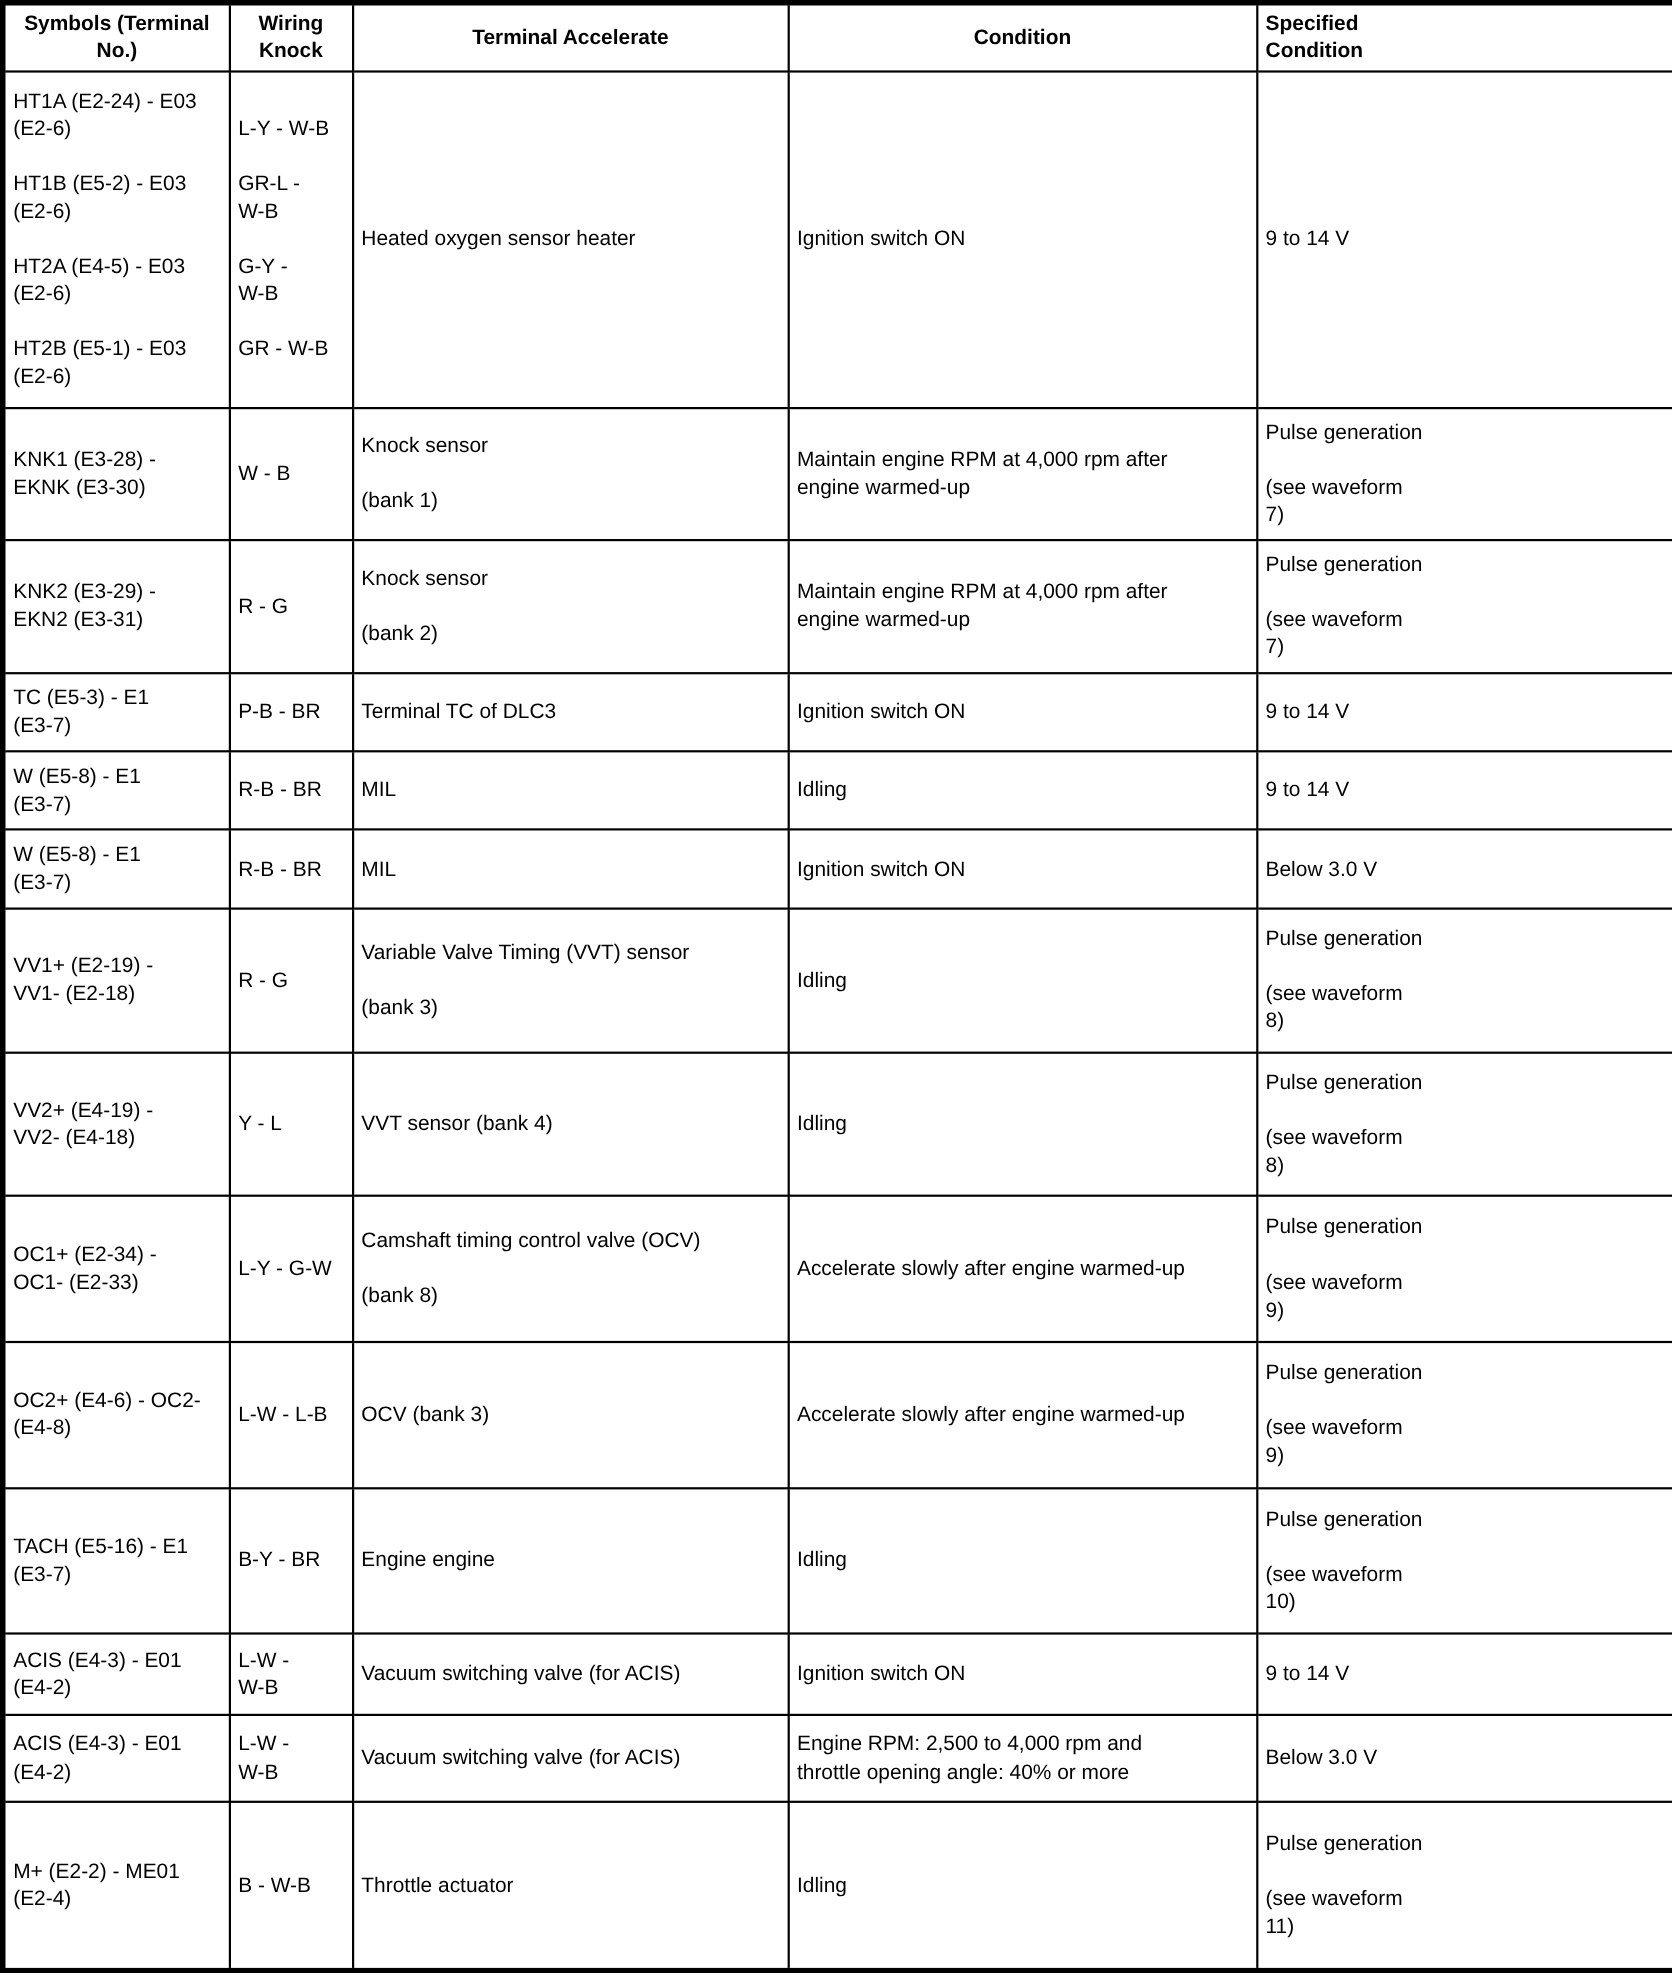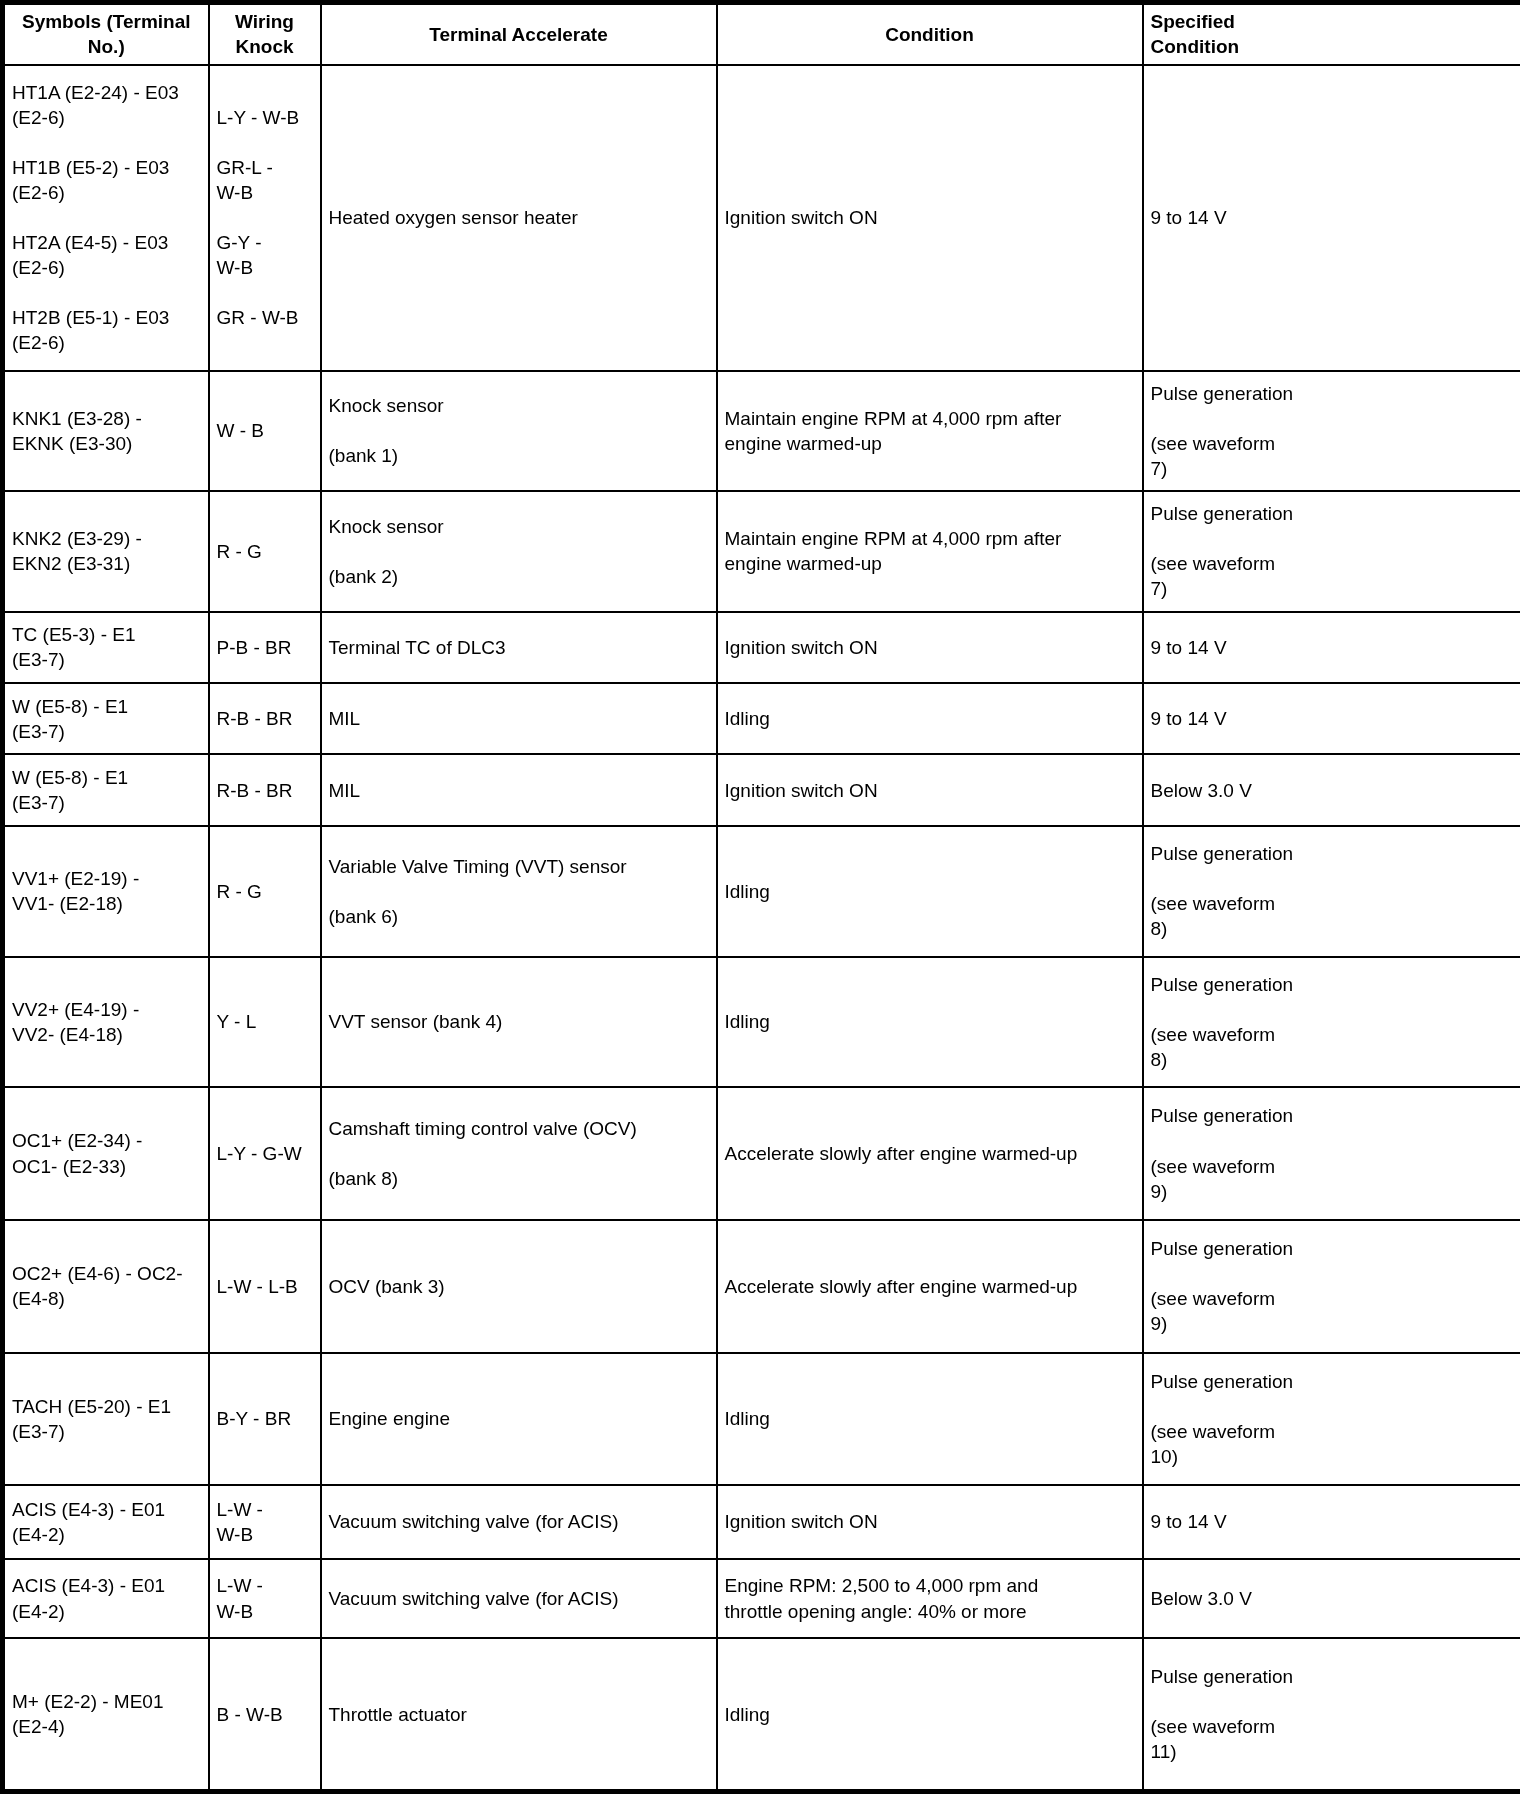--- a/index.html
+++ b/index.html
@@ -142,21 +142,21 @@
       <td>MIL</td>
       <td>Ignition switch ON</td>
       <td>Below 3.0 V</td>
     </tr>
     <tr style="height:128px">
       <td>VV1+ (E2-19) -
 VV1- (E2-18)</td>
       <td>R - G</td>
       <td>Variable Valve Timing (VVT) sensor
 
-(bank 6)</td>
+(bank 3)</td>
       <td>Idling</td>
       <td>Pulse generation
 
 (see waveform
 8)</td>
     </tr>
     <tr style="height:128px">
       <td>VV2+ (E4-19) -
 VV2- (E4-18)</td>
       <td>Y - L</td>
@@ -185,21 +185,21 @@
 (E4-8)</td>
       <td>L-W - L-B</td>
       <td>OCV (bank 3)</td>
       <td>Accelerate slowly after engine warmed-up</td>
       <td>Pulse generation
 
 (see waveform
 9)</td>
     </tr>
     <tr style="height:130px">
-      <td>TACH (E5-20) - E1
+      <td>TACH (E5-16) - E1
 (E3-7)</td>
       <td>B-Y - BR</td>
       <td>Engine engine</td>
       <td>Idling</td>
       <td>Pulse generation
 
 (see waveform
 10)</td>
     </tr>
     <tr style="height:72px">

